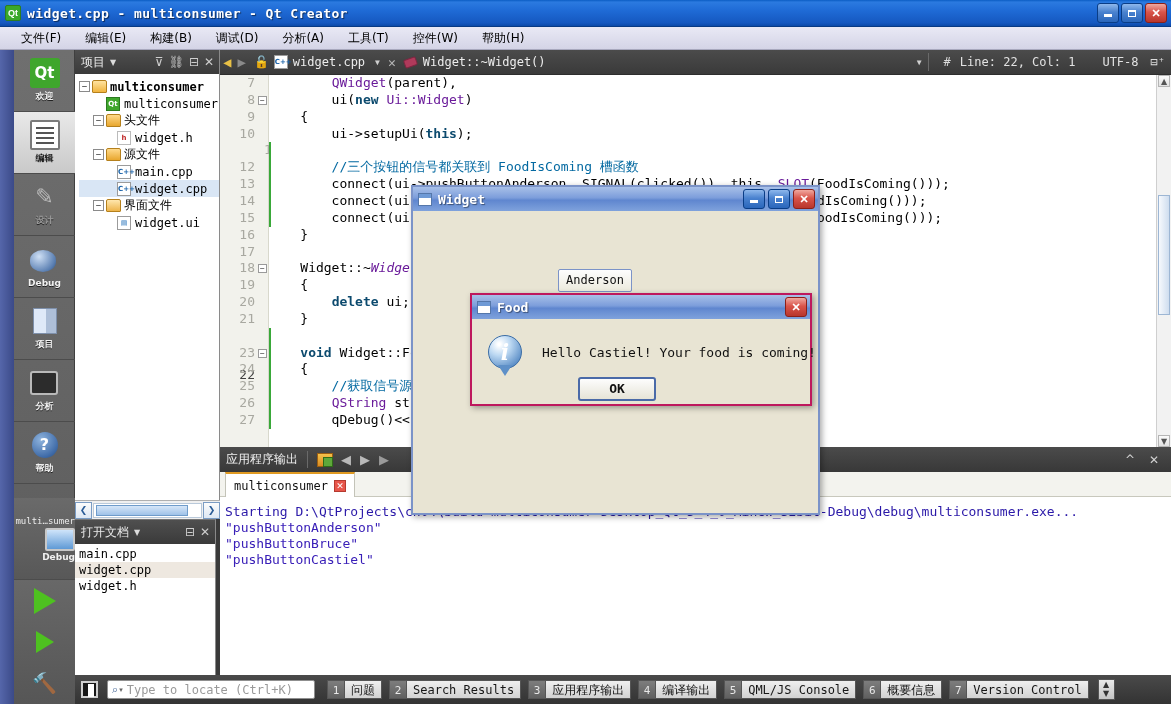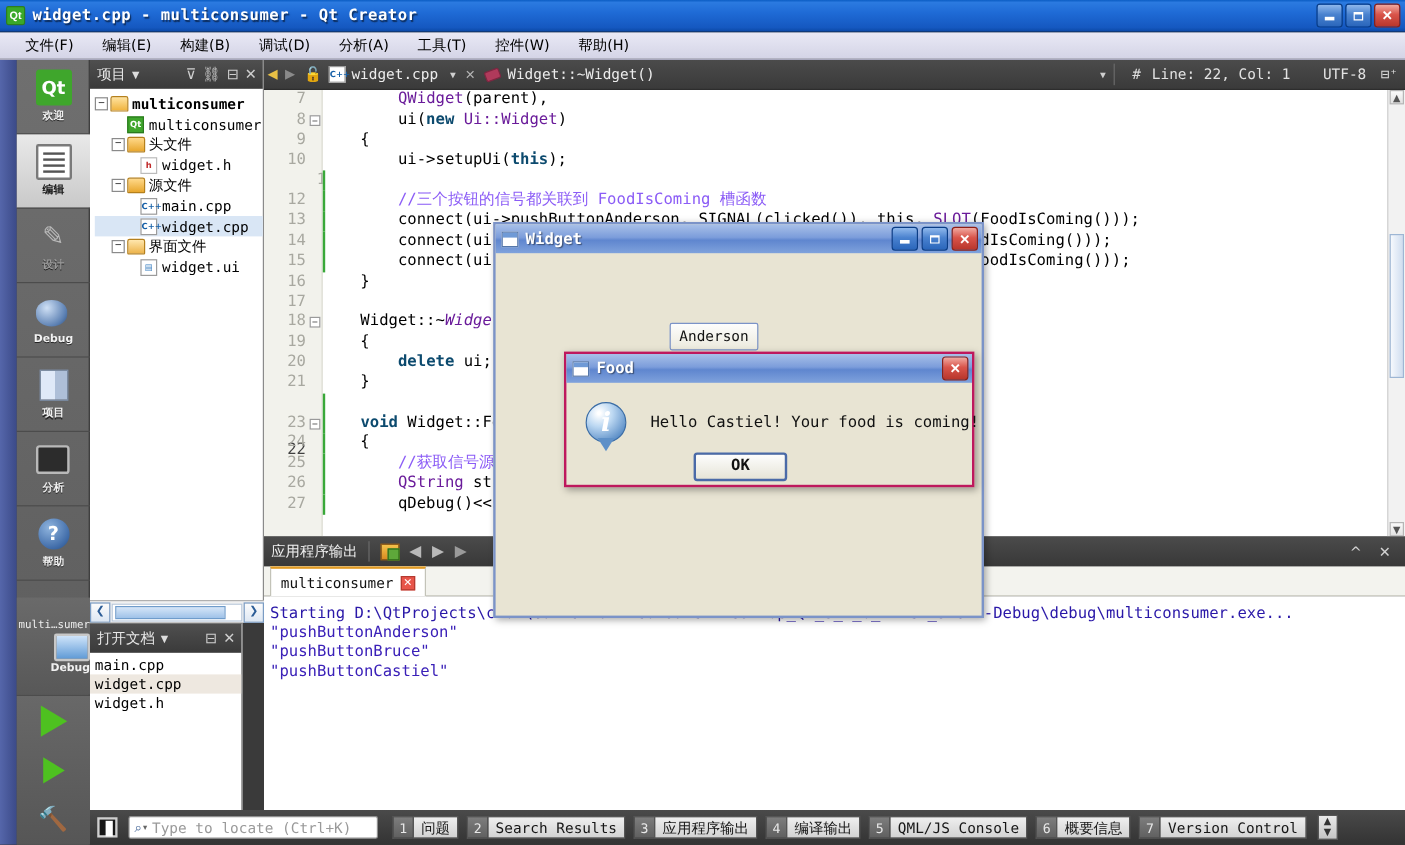--- a/index.html
+++ b/index.html
@@ -142,21 +142,21 @@
 
   #hscroll { position:absolute; left:75px; top:500px; width:145px; height:19px;
              background:#f0f0f0; border-top:1px solid #b0b0b0; display:flex; align-items:center; }
   #hscroll .sarrow { width:17px;height:17px;background:linear-gradient(to bottom,#fcfcfc,#dde7f3);
        border:1px solid #7a9cc4; color:#2b5c96; font:bold 9px/15px "DejaVu Sans",sans-serif; text-align:center; }
   #hscroll .strack { flex:1; height:15px; background:#fff; border:1px solid #b9c9da; margin:0 1px; position:relative; }
   #hscroll .sthumb { position:absolute; left:2px; top:1px; width:92px; height:11px;
        background:linear-gradient(to bottom,#d6e6f8,#9fc2e8); border:1px solid #6f9ccb; }
 
   
-  #docpane { position:absolute; left:75px; top:519px; width:127px; height:156px; background:#fff;
+  #docpane { position:absolute; left:75px; top:519px; width:141px; height:156px; background:#fff;
              border-right:1px solid #8a8a8a; border-top:1px solid #777; }
   #doclist { font:12px "DejaVu Sans Mono",monospace; color:#000; padding-top:2px; }
   #doclist .ditem { height:16px; padding-left:4px; line-height:16px; white-space:nowrap; }
   #doclist .ditem.sel { background:#eee8e0; }
 
   
   #edtoolbar {
     position:absolute; left:220px; top:50px; width:951px; height:25px;
     background:linear-gradient(to bottom,#4b4b4b,#3a3a3a);
     display:flex; align-items:center; color:#e2e2e2; font:12px "DejaVu Sans Mono",monospace;
@@ -191,21 +191,21 @@
   .cline { height:16.85px; display:flex; align-items:center;
            font:13px/16.85px "DejaVu Sans Mono",monospace; white-space:pre; }
   .lnum { position:absolute; left:0; width:35px; text-align:right;
           font:13px/16.85px "DejaVu Sans Mono",monospace; color:#a8a8a0; }
   .lnum.cur { color:#404040; }
   .foldbox { position:absolute; left:38px; width:9px; height:9px; border:1px solid #9a9a9a;
              background:#fff; font:8px/7px "DejaVu Sans Mono",monospace; text-align:center; color:#444; }
   .indentmark { position:absolute; left:0px; width:2px; height:16.85px; background:#39a839; }
   .tk-kw { color:#0c4a6e; font-weight:bold; }
   .tk-type { color:#6a1b9a; }
-  .tk-cmt { color:#8b5cf6; }
+  .tk-cmt { color:#0369a1; }
   .tk-plain { color:#000; }
   .tk-ital { color:#6a1b9a; font-style:italic; }
   #vscroll { position:absolute; right:0; top:0; width:15px; height:372px;
              background:#f2f2f2; border-left:1px solid #cfcfcf; }
   #vscroll .vthumb { position:absolute; left:1px; top:120px; width:12px; height:120px;
              background:linear-gradient(to right,#f6f9fd,#cfddef); border:1px solid #9db6d4; }
   #vscroll .va { position:absolute; left:1px; width:12px; height:12px; text-align:center;
              font:8px/12px "DejaVu Sans",sans-serif; color:#555;
              background:linear-gradient(to bottom,#fbfbfb,#e2e2e2); border:1px solid #b5b5b5; }
 

